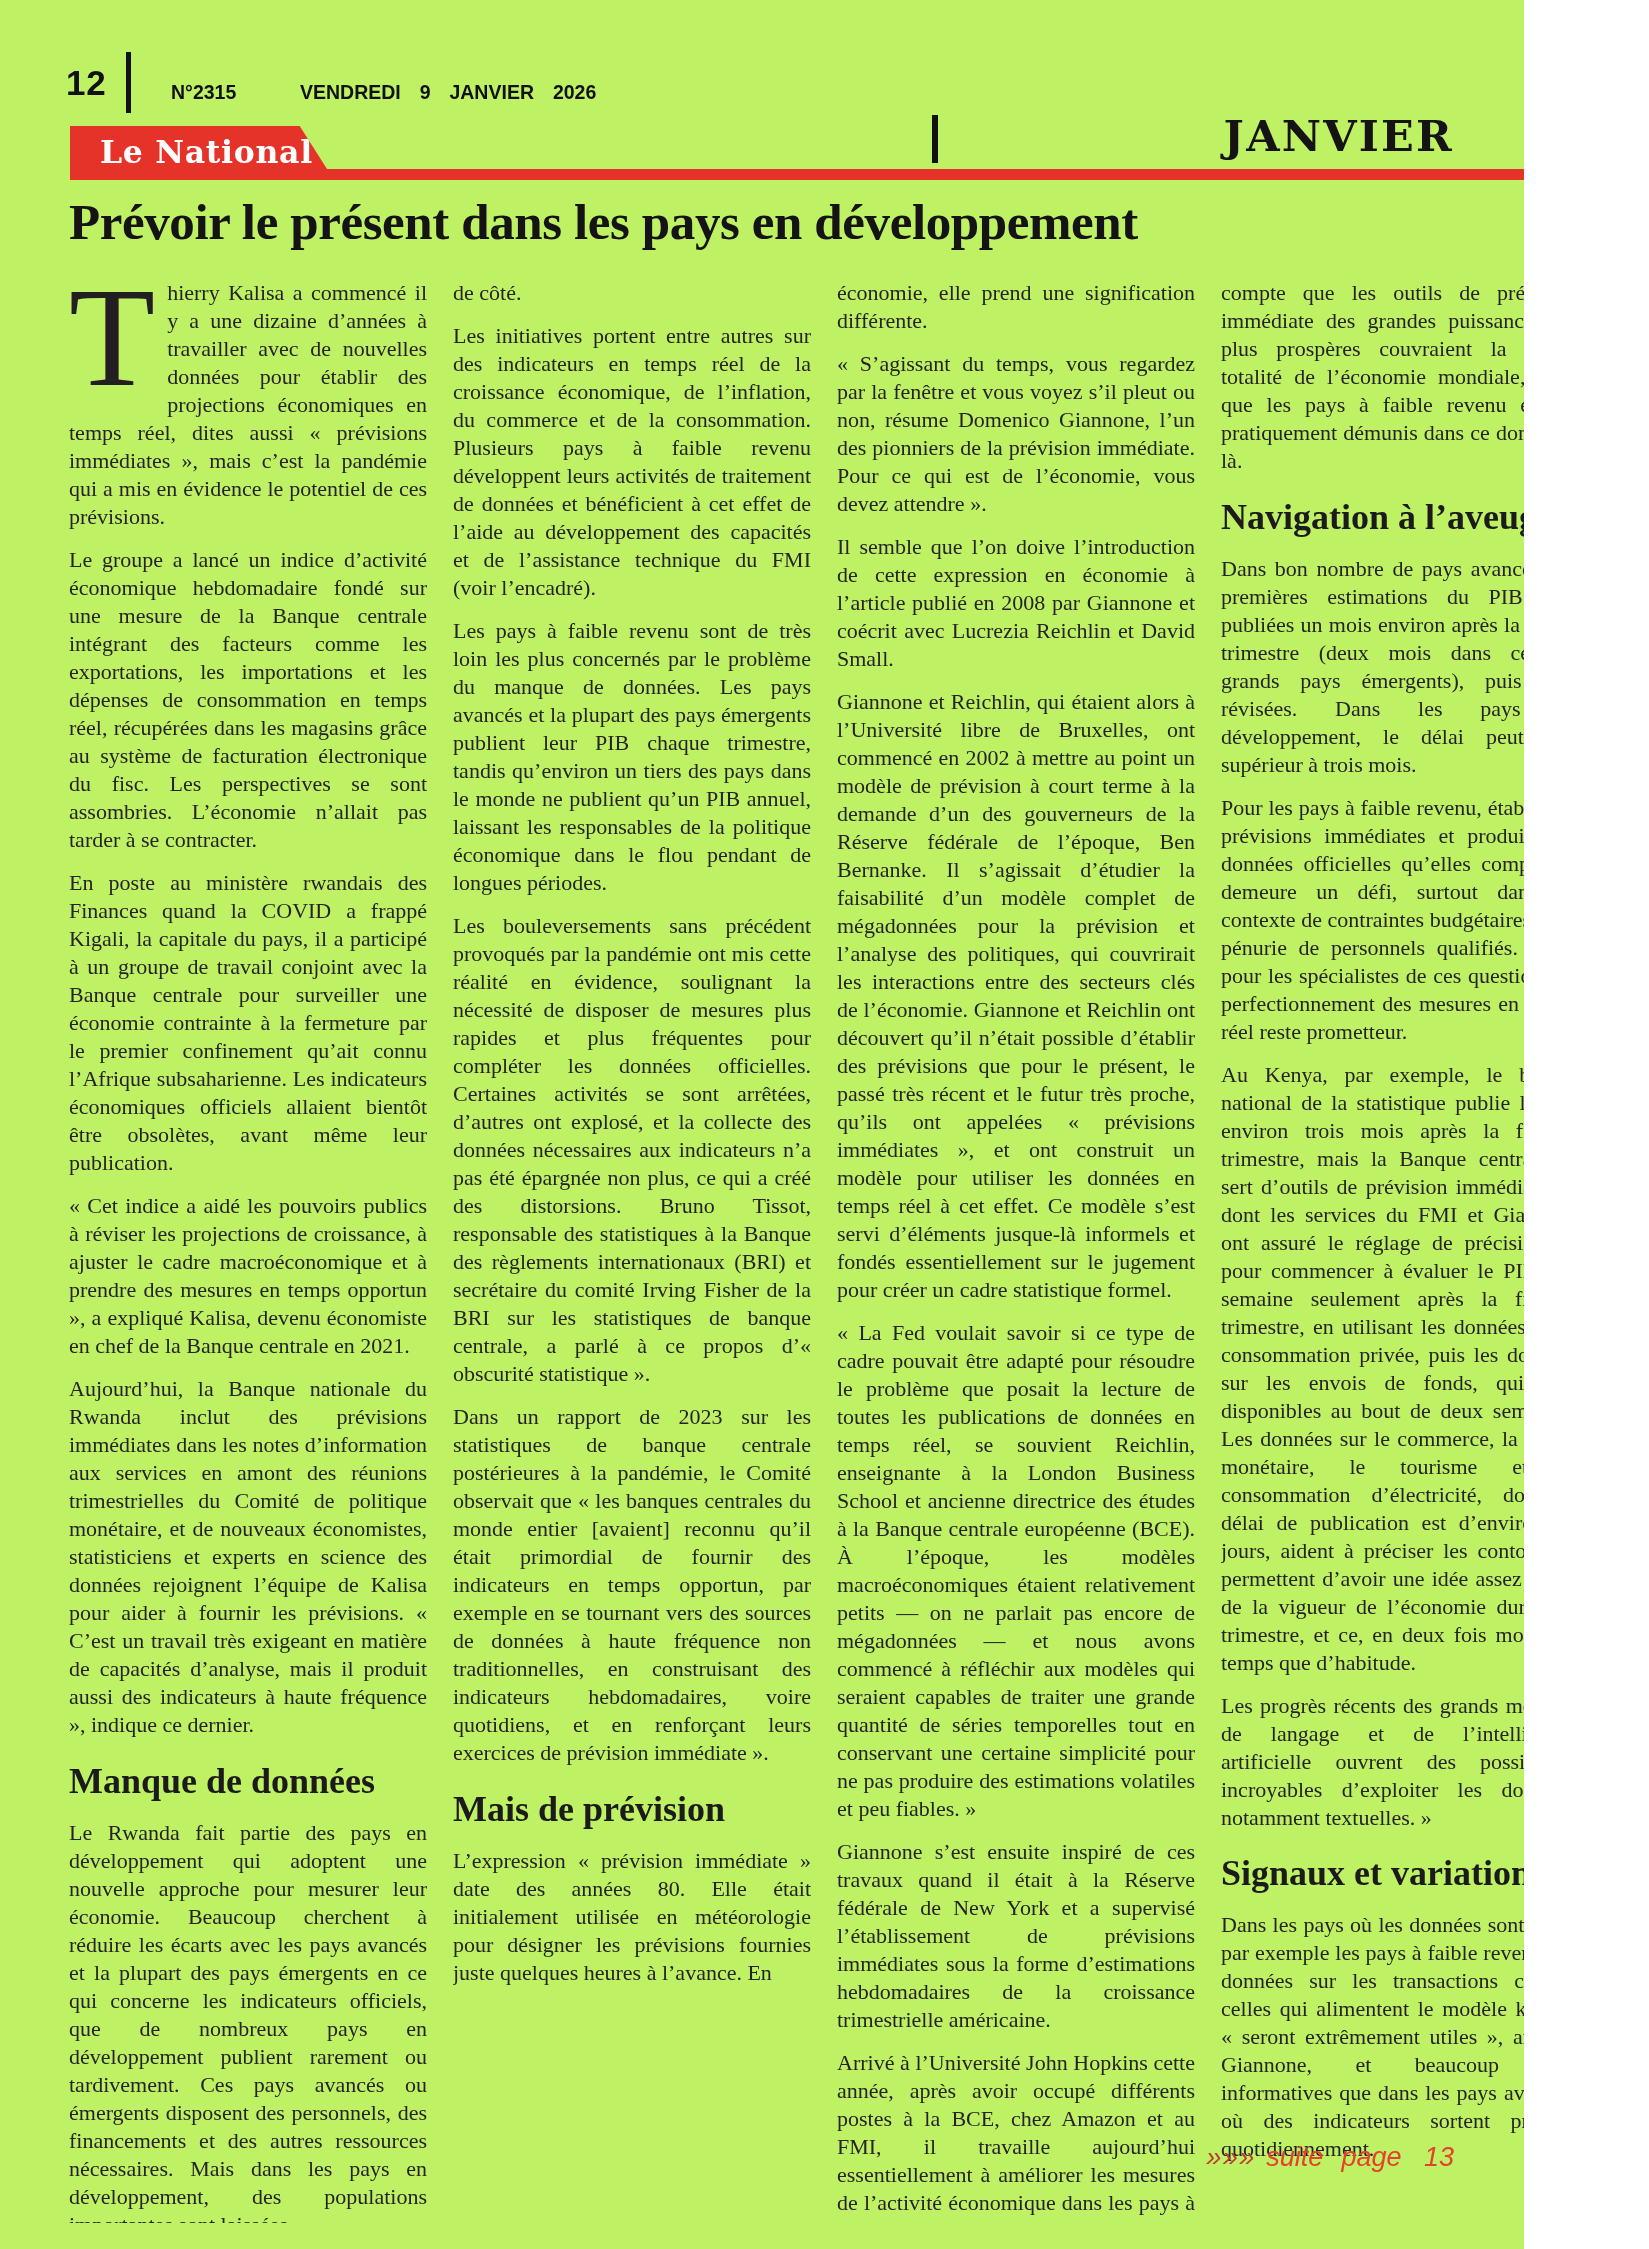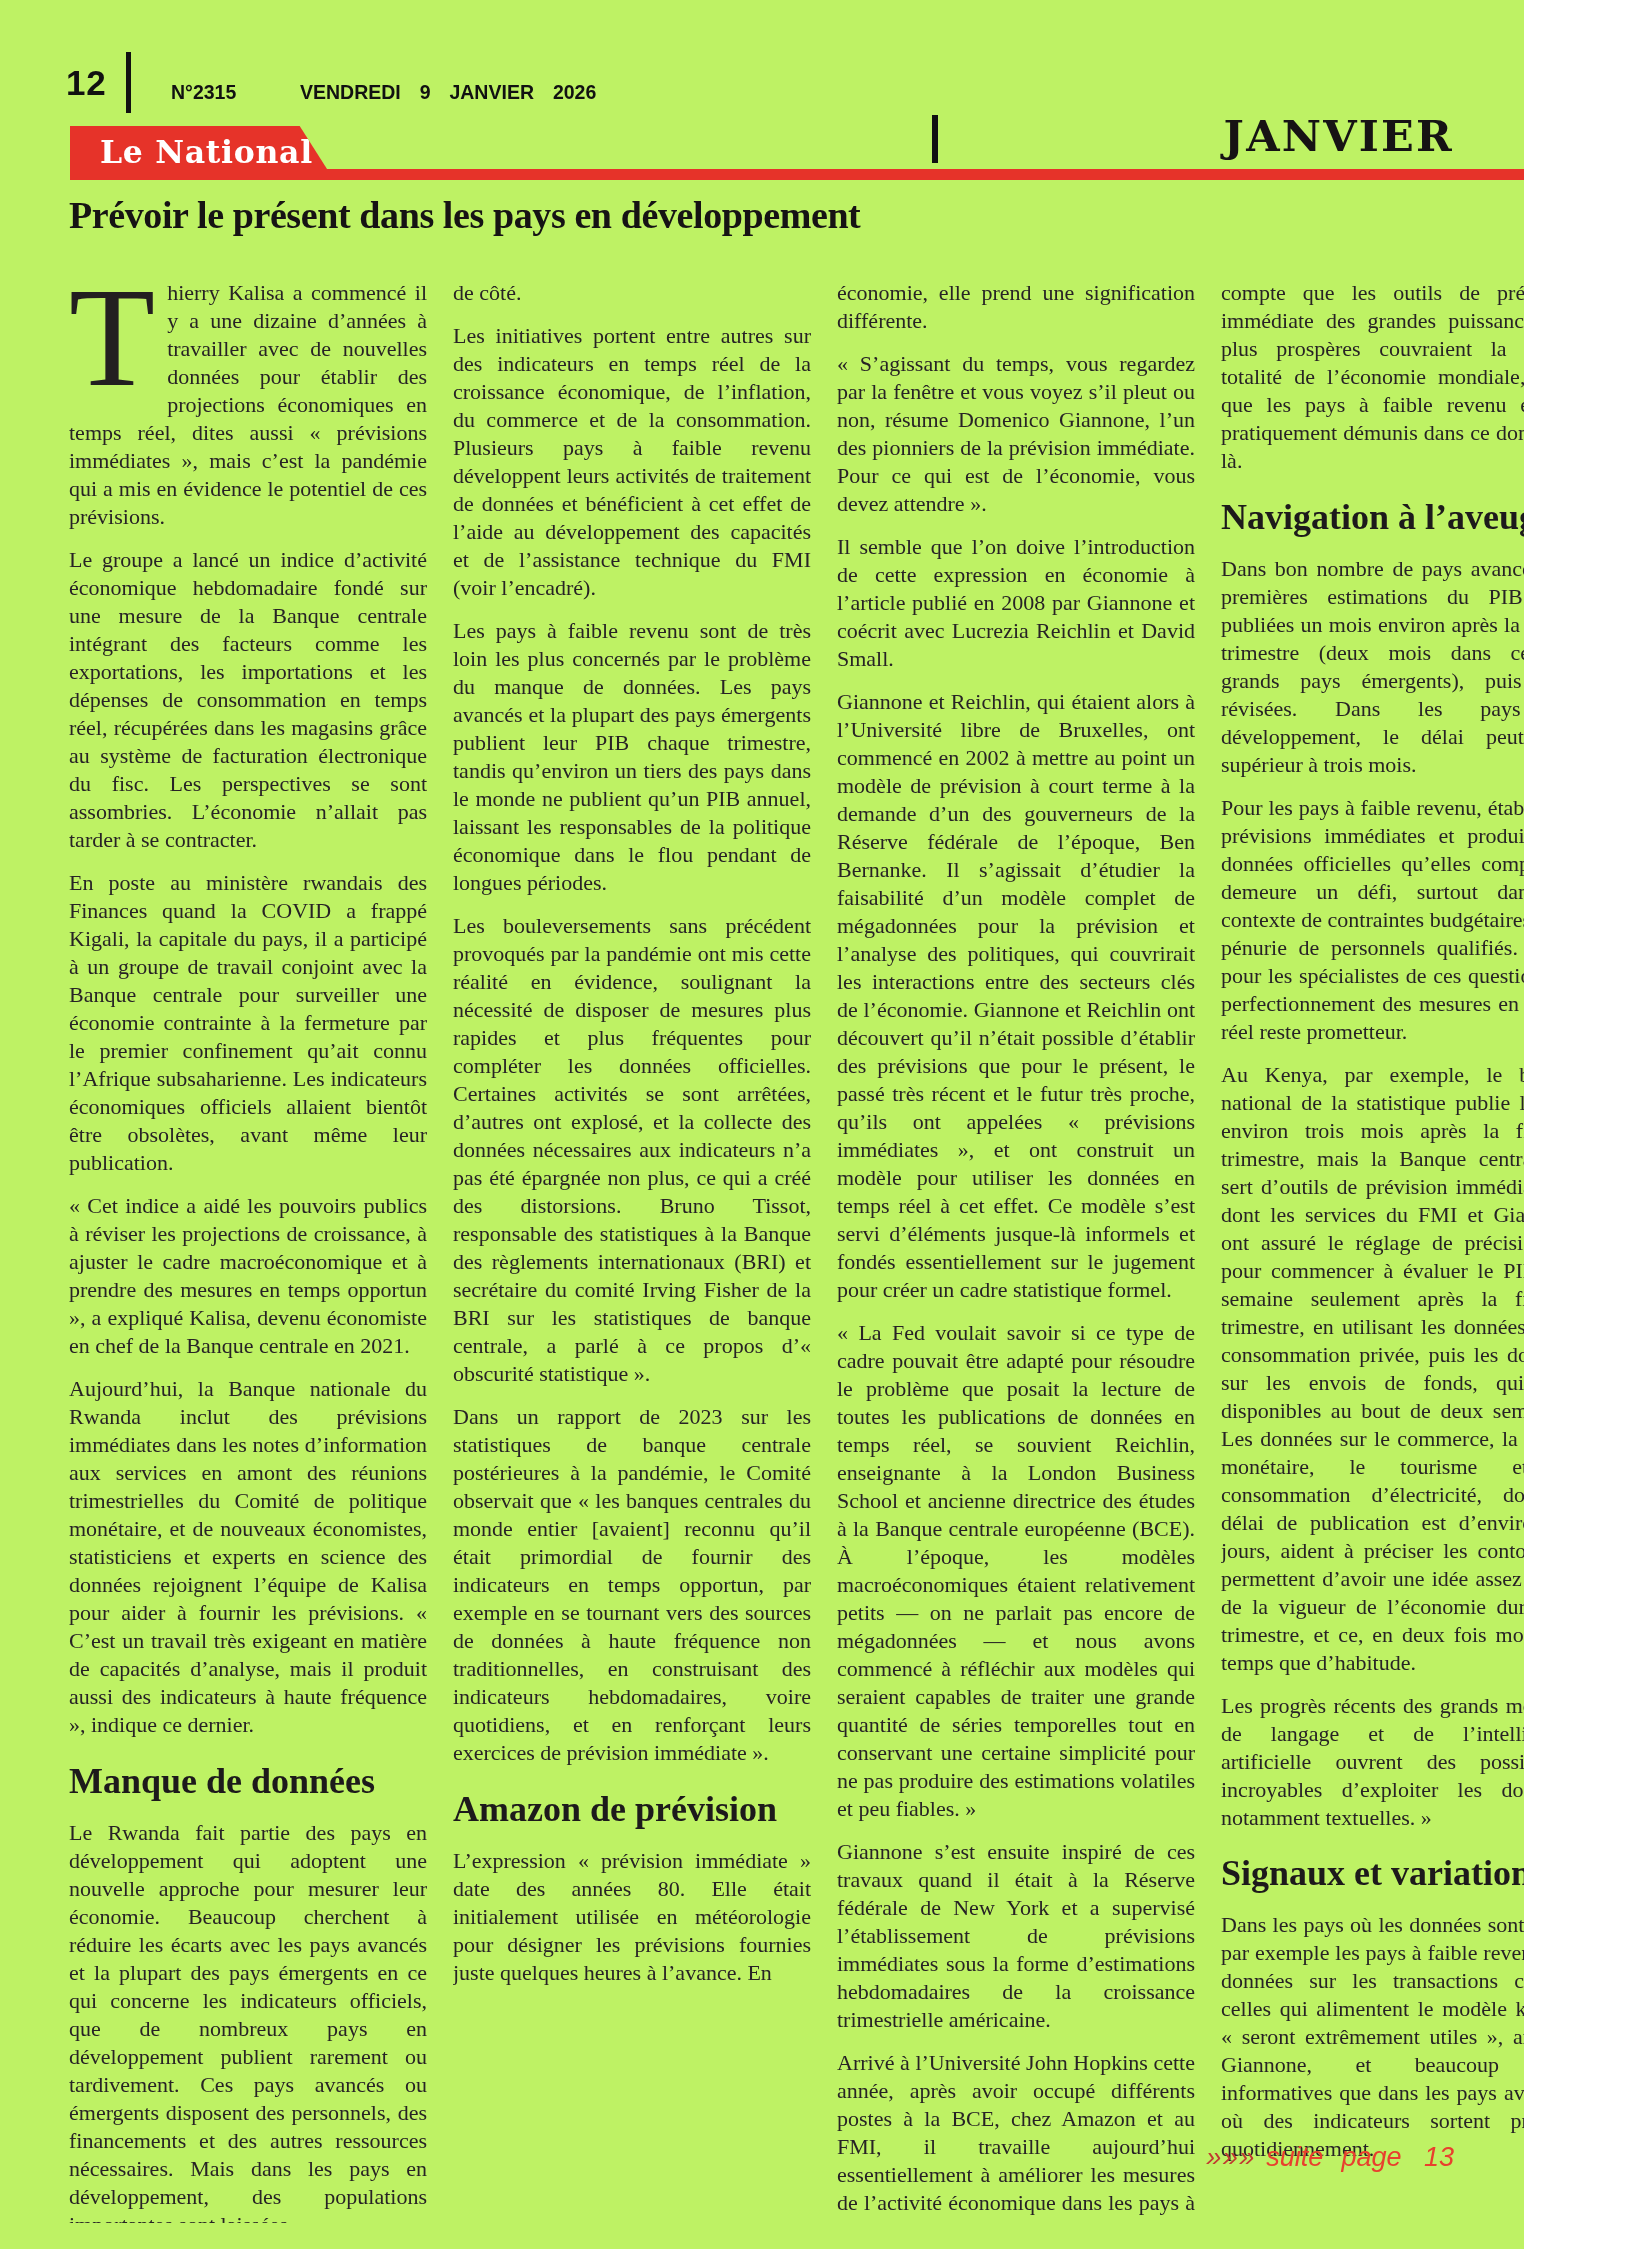--- a/index.html
+++ b/index.html
@@ -16,21 +16,21 @@
   .brand-banner{position:absolute;left:70px;top:126px;width:264px;height:54px;background:#e63329;
       clip-path:polygon(0 0, 87% 0, 100% 100%, 0 100%);}
   .brand-banner .brand-text{position:absolute;left:30px;top:6.7px;font-family:"DejaVu Serif",serif;
       font-weight:700;font-size:31.5px;color:#ffffff;letter-spacing:0.7px;}
   .red-rule{position:absolute;left:321px;top:169px;width:1258px;height:10.5px;background:#e63329;}
   .section-bar{position:absolute;left:932px;top:115px;width:6px;height:48px;background:#111;}
   .section-label{position:absolute;right:70px;top:111px;font-family:"DejaVu Serif",serif;
       font-weight:700;font-size:43px;letter-spacing:2.2px;color:#161314;}
   
   .article-title{position:absolute;left:69px;top:193px;width:1512px;margin:0;
-      font-family:"Liberation Serif",serif;font-weight:700;font-size:38px;letter-spacing:-0.4px;
+      font-family:"Liberation Serif",serif;font-weight:700;font-size:51px;letter-spacing:-0.4px;
       color:#161314;}
   
   .col{position:absolute;top:279px;width:358px;height:1944px;overflow:hidden;}
   .col-1{left:69px;} .col-2{left:453px;} .col-3{left:837px;} .col-4{left:1221px;}
   .col p{margin:0 0 15px 0;font-size:22px;line-height:28px;text-align:justify;
       font-family:"Liberation Serif",serif;color:#272325;}
   .col h2{margin:22.5px 0 18px 0;font-size:36px;line-height:39px;font-weight:700;
       font-family:"Liberation Serif",serif;color:#1d1a1b;}
   .dropcap{float:left;font-size:141px;line-height:111px;padding:3px 12px 0 0;
       font-family:"Liberation Serif",serif;color:#231f20;}
@@ -68,21 +68,21 @@
       <p>Aujourd’hui, la Banque nationale du Rwanda inclut des prévisions immédiates dans les notes d’information aux services en amont des réunions trimestrielles du Comité de politique monétaire, et de nouveaux économistes, statisticiens et experts en science des données rejoignent l’équipe de Kalisa pour aider à fournir les prévisions. « C’est un travail très exigeant en matière de capacités d’analyse, mais il produit aussi des indicateurs à haute fréquence », indique ce dernier.</p>
       <h2>Manque de données</h2>
       <p>Le Rwanda fait partie des pays en développement qui adoptent une nouvelle approche pour mesurer leur économie. Beaucoup cherchent à réduire les écarts avec les pays avancés et la plupart des pays émergents en ce qui concerne les indicateurs officiels, que de nombreux pays en développement publient rarement ou tardivement. Ces pays avancés ou émergents disposent des personnels, des financements et des autres ressources nécessaires. Mais dans les pays en développement, des populations importantes sont laissées</p>
     </div>
   <div class="col col-2">
       <p>de côté.</p>
       <p>Les initiatives portent entre autres sur des indicateurs en temps réel de la croissance économique, de l’inflation, du commerce et de la consommation. Plusieurs pays à faible revenu développent leurs activités de traitement de données et bénéficient à cet effet de l’aide au développement des capacités et de l’assistance technique du FMI (voir l’encadré).</p>
       <p>Les pays à faible revenu sont de très loin les plus concernés par le problème du manque de données. Les pays avancés et la plupart des pays émergents publient leur PIB chaque trimestre, tandis qu’environ un tiers des pays dans le monde ne publient qu’un PIB annuel, laissant les responsables de la politique économique dans le flou pendant de longues périodes.</p>
       <p>Les bouleversements sans précédent provoqués par la pandémie ont mis cette réalité en évidence, soulignant la nécessité de disposer de mesures plus rapides et plus fréquentes pour compléter les données officielles. Certaines activités se sont arrêtées, d’autres ont explosé, et la collecte des données nécessaires aux indicateurs n’a pas été épargnée non plus, ce qui a créé des distorsions. Bruno Tissot, responsable des statistiques à la Banque des règlements internationaux (BRI) et secrétaire du comité Irving Fisher de la BRI sur les statistiques de banque centrale, a parlé à ce propos d’« obscurité statistique ».</p>
       <p>Dans un rapport de 2023 sur les statistiques de banque centrale postérieures à la pandémie, le Comité observait que « les banques centrales du monde entier [avaient] reconnu qu’il était primordial de fournir des indicateurs en temps opportun, par exemple en se tournant vers des sources de données à haute fréquence non traditionnelles, en construisant des indicateurs hebdomadaires, voire quotidiens, et en renforçant leurs exercices de prévision immédiate ».</p>
-      <h2>Amazon de prévision</h2>
+      <h2>Mais de prévision</h2>
       <p>L’expression « prévision immédiate » date des années 80. Elle était initialement utilisée en météorologie pour désigner les prévisions fournies juste quelques heures à l’avance. En</p>
     </div>
   <div class="col col-3">
       <p>économie, elle prend une signification différente.</p>
       <p>« S’agissant du temps, vous regardez par la fenêtre et vous voyez s’il pleut ou non, résume Domenico Giannone, l’un des pionniers de la prévision immédiate. Pour ce qui est de l’économie, vous devez attendre ».</p>
       <p>Il semble que l’on doive l’introduction de cette expression en économie à l’article publié en 2008 par Giannone et coécrit avec Lucrezia Reichlin et David Small.</p>
       <p>Giannone et Reichlin, qui étaient alors à l’Université libre de Bruxelles, ont commencé en 2002 à mettre au point un modèle de prévision à court terme à la demande d’un des gouverneurs de la Réserve fédérale de l’époque, Ben Bernanke. Il s’agissait d’étudier la faisabilité d’un modèle complet de mégadonnées pour la prévision et l’analyse des politiques, qui couvrirait les interactions entre des secteurs clés de l’économie. Giannone et Reichlin ont découvert qu’il n’était possible d’établir des prévisions que pour le présent, le passé très récent et le futur très proche, qu’ils ont appelées « prévisions immédiates », et ont construit un modèle pour utiliser les données en temps réel à cet effet. Ce modèle s’est servi d’éléments jusque-là informels et fondés essentiellement sur le jugement pour créer un cadre statistique formel.</p>
       <p>« La Fed voulait savoir si ce type de cadre pouvait être adapté pour résoudre le problème que posait la lecture de toutes les publications de données en temps réel, se souvient Reichlin, enseignante à la London Business School et ancienne directrice des études à la Banque centrale européenne (BCE). À l’époque, les modèles macroéconomiques étaient relativement petits — on ne parlait pas encore de mégadonnées — et nous avons commencé à réfléchir aux modèles qui seraient capables de traiter une grande quantité de séries temporelles tout en conservant une certaine simplicité pour ne pas produire des estimations volatiles et peu fiables. »</p>
       <p>Giannone s’est ensuite inspiré de ces travaux quand il était à la Réserve fédérale de New York et a supervisé l’établissement de prévisions immédiates sous la forme d’estimations hebdomadaires de la croissance trimestrielle américaine.</p>
       <p>Arrivé à l’Université John Hopkins cette année, après avoir occupé différents postes à la BCE, chez Amazon et au FMI, il travaille aujourd’hui essentiellement à améliorer les mesures de l’activité économique dans les pays à faible revenu. Giannone s’est en effet rendu</p>

